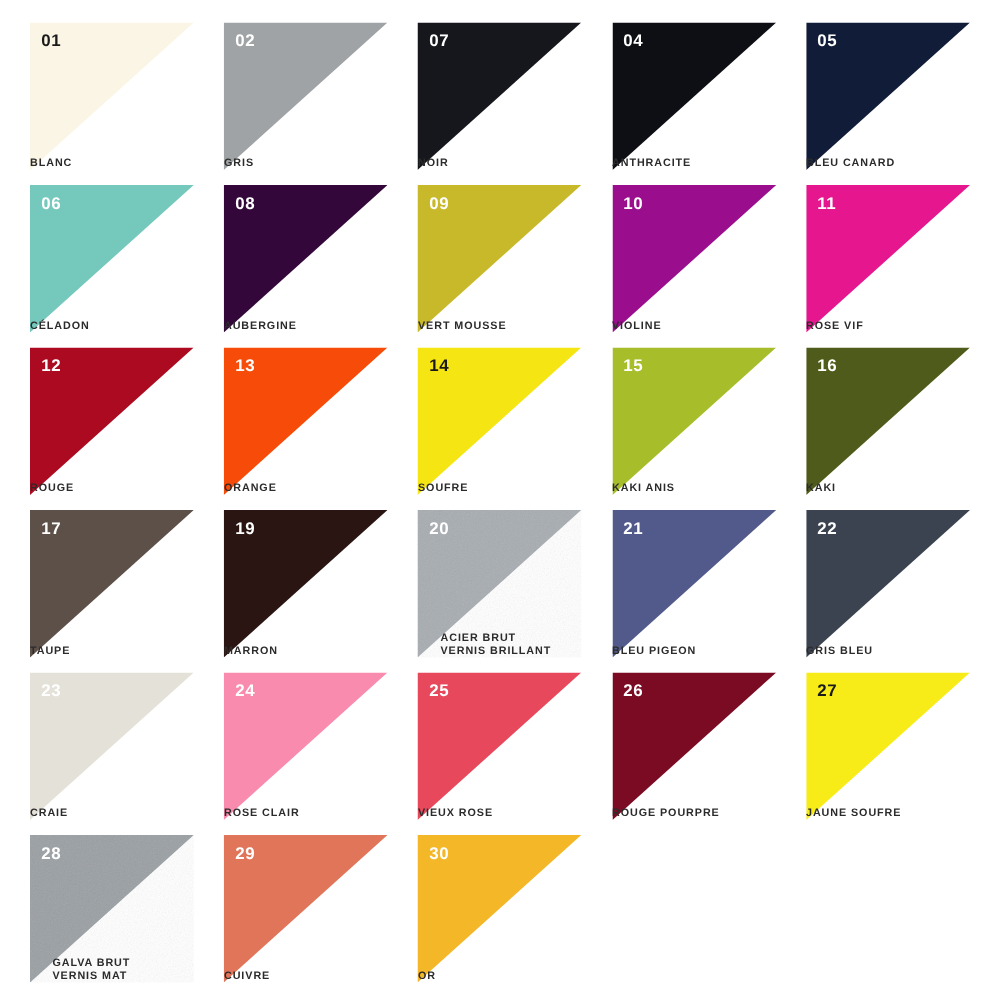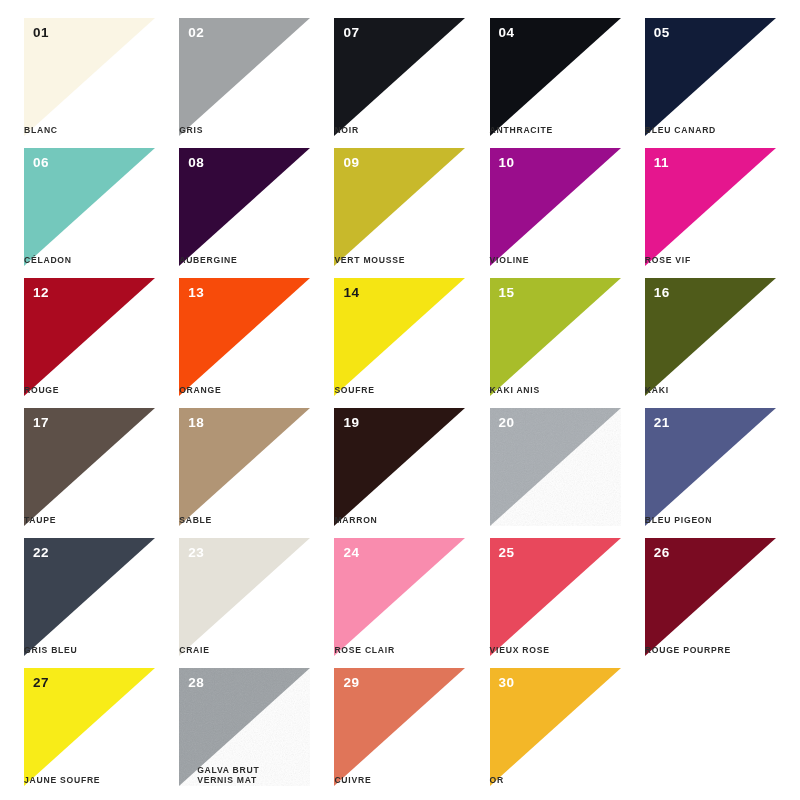--- a/index.html
+++ b/index.html
@@ -247,31 +247,20 @@
         </svg>
         <div class="swatch-number">17</div>
         <div class="swatch-label">
           <div>TAUPE</div>
         </div>
       </div>
     </div>
     <div class="swatch-cell">
       <div class="swatch-inner">
         <svg class="swatch-triangle" viewBox="0 0 131 118" preserveAspectRatio="none">
-          <polygon points="0,0 131,0 0,118" fill="#B19575"></polygon>
-        </svg>
-        <div class="swatch-number">18</div>
-        <div class="swatch-label">
-          <div>SABLE</div>
-        </div>
-      </div>
-    </div>
-    <div class="swatch-cell">
-      <div class="swatch-inner">
-        <svg class="swatch-triangle" viewBox="0 0 131 118" preserveAspectRatio="none">
           <polygon points="0,0 131,0 0,118" fill="#2A1512"></polygon>
         </svg>
         <div class="swatch-number">19</div>
         <div class="swatch-label">
           <div>MARRON</div>
         </div>
       </div>
     </div>
     <div class="swatch-cell">
       <div class="swatch-inner">
@@ -279,20 +268,24 @@
           <polygon points="0,0 131,0 0,118" fill="#A8ADB2"></polygon>
           <defs>
             <filter id="grain19">
               <feTurbulence type="fractalNoise" baseFrequency="0.9" numOctaves="3"></feTurbulence>
               <feColorMatrix type="saturate" values="0"></feColorMatrix>
             </filter>
           </defs>
           <polygon points="0,0 131,0 0,118" filter="url(#grain19)" opacity="0.16"></polygon>
         </svg>
         <div class="swatch-number">20</div>
+        <div class="swatch-label two-line">
+          <div>ACIER BRUT</div>
+          <div>VERNIS BRILLANT</div>
+        </div>
       </div>
     </div>
     <div class="swatch-cell">
       <div class="swatch-inner">
         <svg class="swatch-triangle" viewBox="0 0 131 118" preserveAspectRatio="none">
           <polygon points="0,0 131,0 0,118" fill="#515A8A"></polygon>
         </svg>
         <div class="swatch-number">21</div>
         <div class="swatch-label">
           <div>BLEU PIGEON</div>

